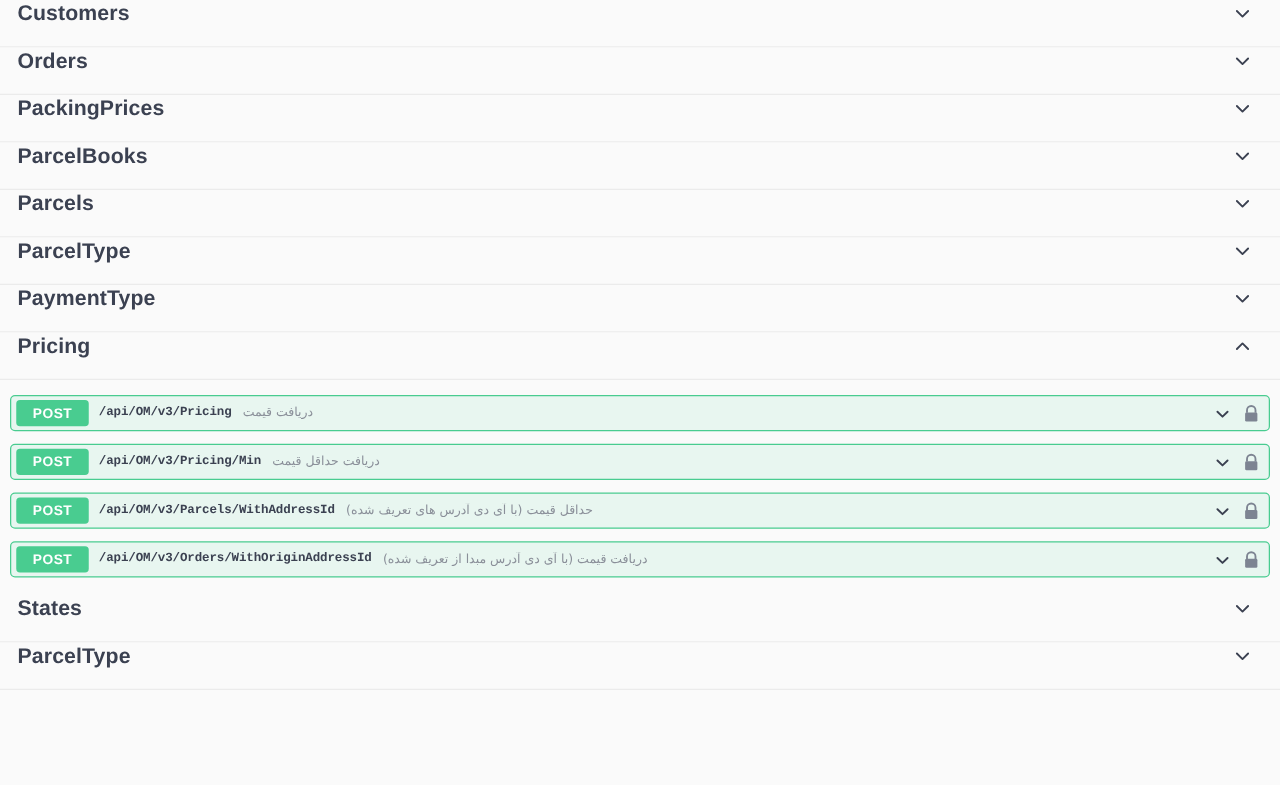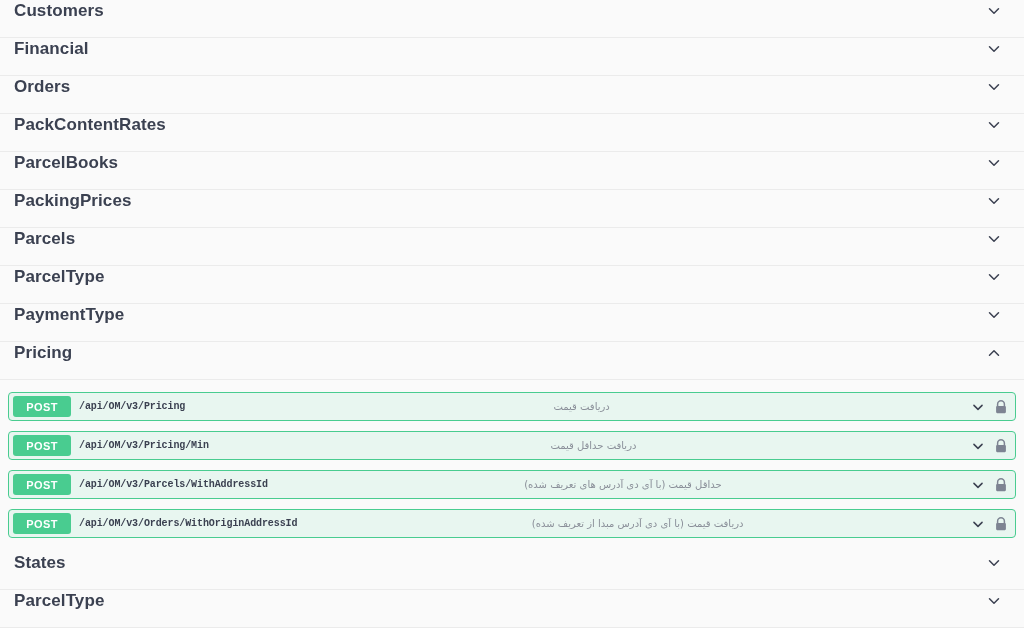--- a/index.html
+++ b/index.html
@@ -107,21 +107,21 @@
     letter-spacing: -0.1px;
     white-space: nowrap;
   }
 
   .op-desc {
     flex: 1 1 auto;
     margin-left: 9px;
     font-size: 10px;
     color: #8a8f99;
     direction: rtl;
-    text-align: center;
+    text-align: left;
     white-space: nowrap;
     overflow: hidden;
     font-family: "DejaVu Sans", "Liberation Sans", sans-serif;
   }
 
   .op-right {
     flex: 0 0 auto;
     display: flex;
     align-items: center;
     gap: 6px;
@@ -151,61 +151,41 @@
         <span class="tag-title">Customers</span>
         <span class="chev">
           <svg width="20" height="20" viewBox="0 0 20 20" aria-hidden="true">
             <path d="M5.5 7.8 L10 12.3 L14.5 7.8" fill="none" stroke="#3b4151" stroke-width="1.5" stroke-linecap="round" stroke-linejoin="round"></path>
           </svg>
         </span>
       </div>
     </div>
     <div class="tag-block">
       <div class="tag-header">
-        <span class="tag-title">Financial</span>
-        <span class="chev">
-          <svg width="20" height="20" viewBox="0 0 20 20" aria-hidden="true">
-            <path d="M5.5 7.8 L10 12.3 L14.5 7.8" fill="none" stroke="#3b4151" stroke-width="1.5" stroke-linecap="round" stroke-linejoin="round"></path>
-          </svg>
-        </span>
-      </div>
-    </div>
-    <div class="tag-block">
-      <div class="tag-header">
         <span class="tag-title">Orders</span>
         <span class="chev">
           <svg width="20" height="20" viewBox="0 0 20 20" aria-hidden="true">
             <path d="M5.5 7.8 L10 12.3 L14.5 7.8" fill="none" stroke="#3b4151" stroke-width="1.5" stroke-linecap="round" stroke-linejoin="round"></path>
           </svg>
         </span>
       </div>
     </div>
     <div class="tag-block">
       <div class="tag-header">
-        <span class="tag-title">PackContentRates</span>
+        <span class="tag-title">PackingPrices</span>
         <span class="chev">
           <svg width="20" height="20" viewBox="0 0 20 20" aria-hidden="true">
             <path d="M5.5 7.8 L10 12.3 L14.5 7.8" fill="none" stroke="#3b4151" stroke-width="1.5" stroke-linecap="round" stroke-linejoin="round"></path>
           </svg>
         </span>
       </div>
     </div>
     <div class="tag-block">
       <div class="tag-header">
         <span class="tag-title">ParcelBooks</span>
-        <span class="chev">
-          <svg width="20" height="20" viewBox="0 0 20 20" aria-hidden="true">
-            <path d="M5.5 7.8 L10 12.3 L14.5 7.8" fill="none" stroke="#3b4151" stroke-width="1.5" stroke-linecap="round" stroke-linejoin="round"></path>
-          </svg>
-        </span>
-      </div>
-    </div>
-    <div class="tag-block">
-      <div class="tag-header">
-        <span class="tag-title">PackingPrices</span>
         <span class="chev">
           <svg width="20" height="20" viewBox="0 0 20 20" aria-hidden="true">
             <path d="M5.5 7.8 L10 12.3 L14.5 7.8" fill="none" stroke="#3b4151" stroke-width="1.5" stroke-linecap="round" stroke-linejoin="round"></path>
           </svg>
         </span>
       </div>
     </div>
     <div class="tag-block">
       <div class="tag-header">
         <span class="tag-title">Parcels</span>

